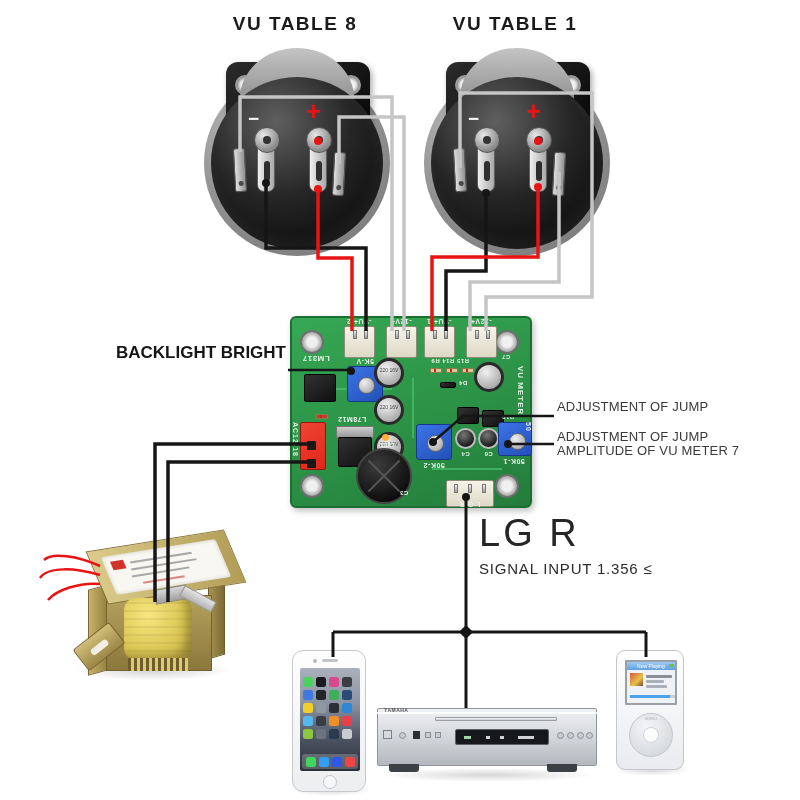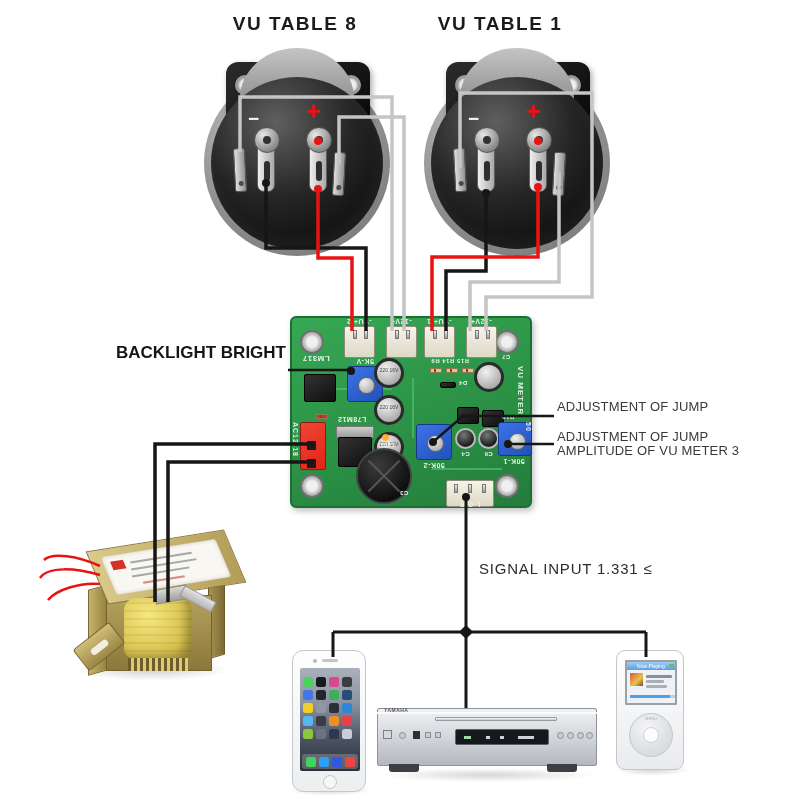--- a/index.html
+++ b/index.html
@@ -163,21 +163,21 @@
   .thin{stroke-width:2.5px;}
   .dblk{fill:var(--wire-black);}
   .dred{fill:var(--wire-red);}
 </style>
 </head>
 <body>
 
 <div id="stage">
 
   <div class="meter-title" style="left:205px">VU TABLE 8</div>
-  <div class="meter-title" style="left:410px">VU TABLE 1</div>
+  <div class="meter-title" style="left:425px">VU TABLE 1</div>
 
   <div class="meter" style="left:210px">
     <div class="m-body"></div>
     <div class="m-flange"></div>
     <div class="m-hole h-tl"></div>
     <div class="m-hole h-tr"></div>
     <div class="m-dome"></div>
     <div class="m-can"></div>
     <div class="m-tab t-l"></div>
     <div class="m-tab t-r"></div>
@@ -308,23 +308,24 @@
 
 
   <div class="ann-bold" style="left:18px;top:344px;width:268px">
     <span style="position:static">BACKLIGHT BRIGHT</span><br>
   </div>
   <div class="ann" style="left:557px;top:400px">
     <span style="position:static">ADJUSTMENT OF JUMP</span><br>
   </div>
   <div class="ann" style="left:557px;top:430px">
     <span style="position:static">ADJUSTMENT OF JUMP</span><br>
-    <span style="position:static">AMPLITUDE OF VU METER 3</span>
-  </div>
-  <div class="siginput">SIGNAL INPUT 1.331 ≤</div>
+    <span style="position:static">AMPLITUDE OF VU METER 7</span>
+  </div>
+  <div class="lgr">LG R</div>
+  <div class="siginput">SIGNAL INPUT 1.356 ≤</div>
 
   <div class="trafo">
     <div class="tr-shadow"></div>
     <div class="tr-side-l"></div>
     <div class="tr-plate-r"></div>
     <div class="tr-front"></div>
     <div class="tr-top">
       <div class="tr-label">
         <div class="tr-stamp"></div>
         <div class="tr-line" style="left:26px;top:9px;width:62px"></div>

